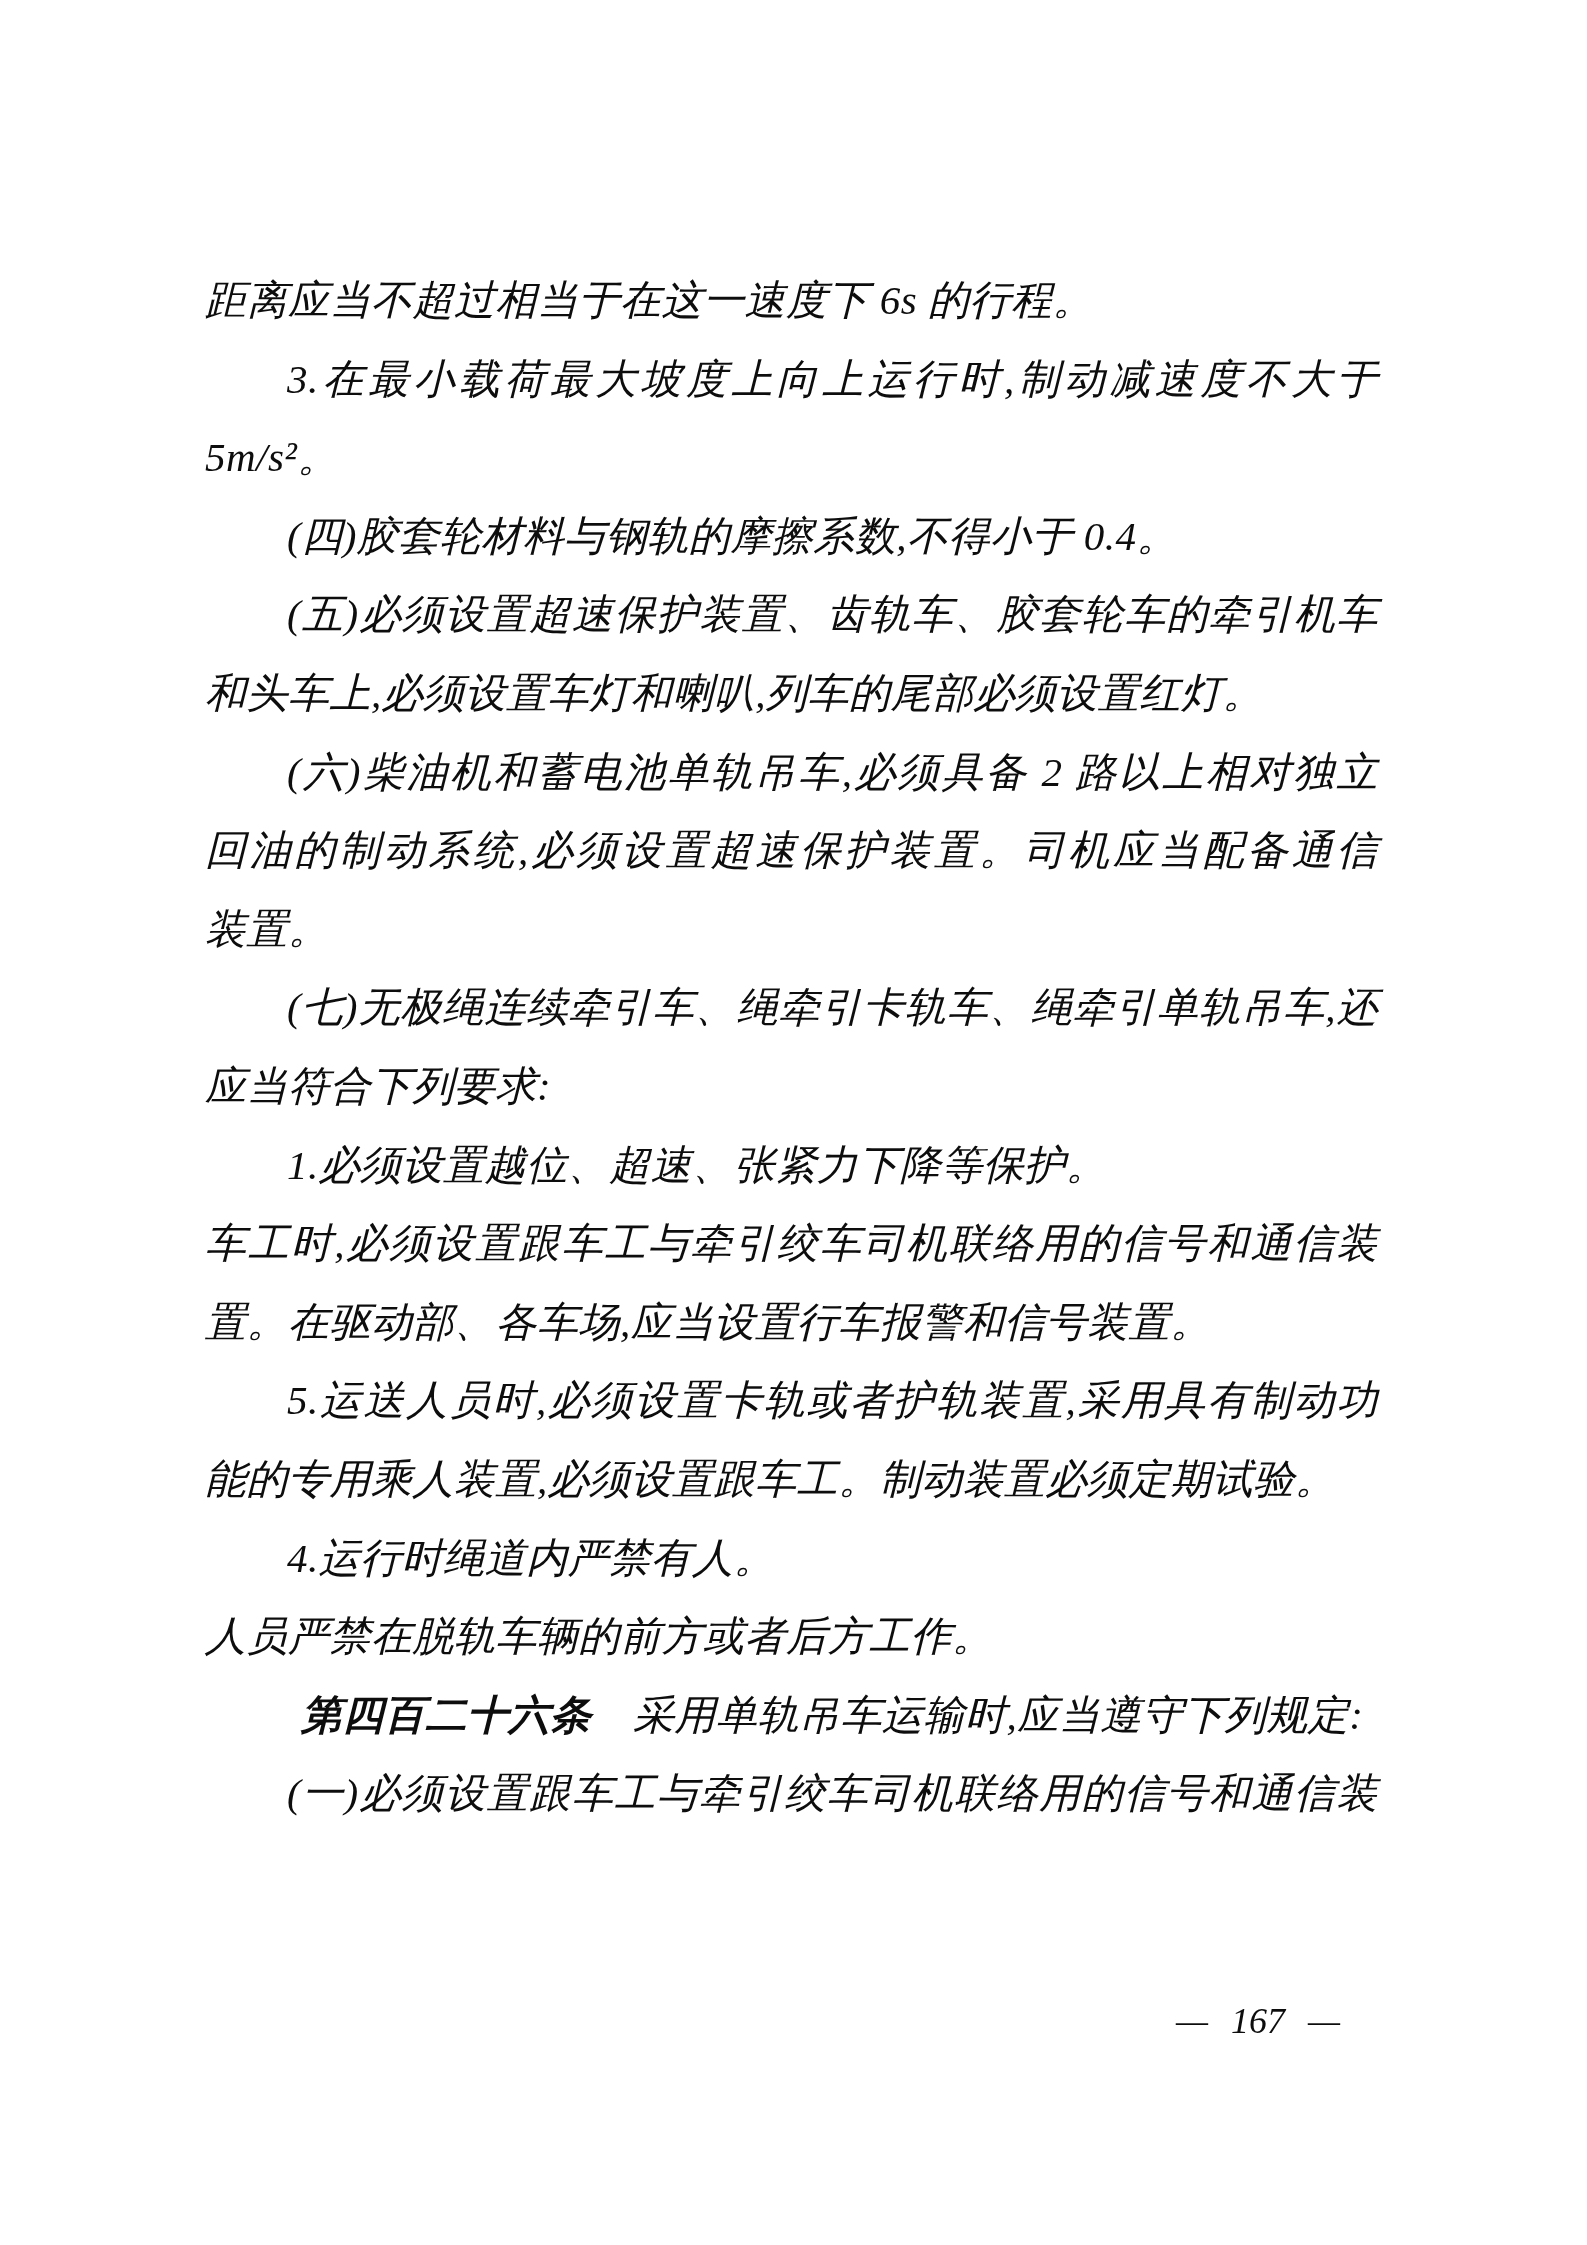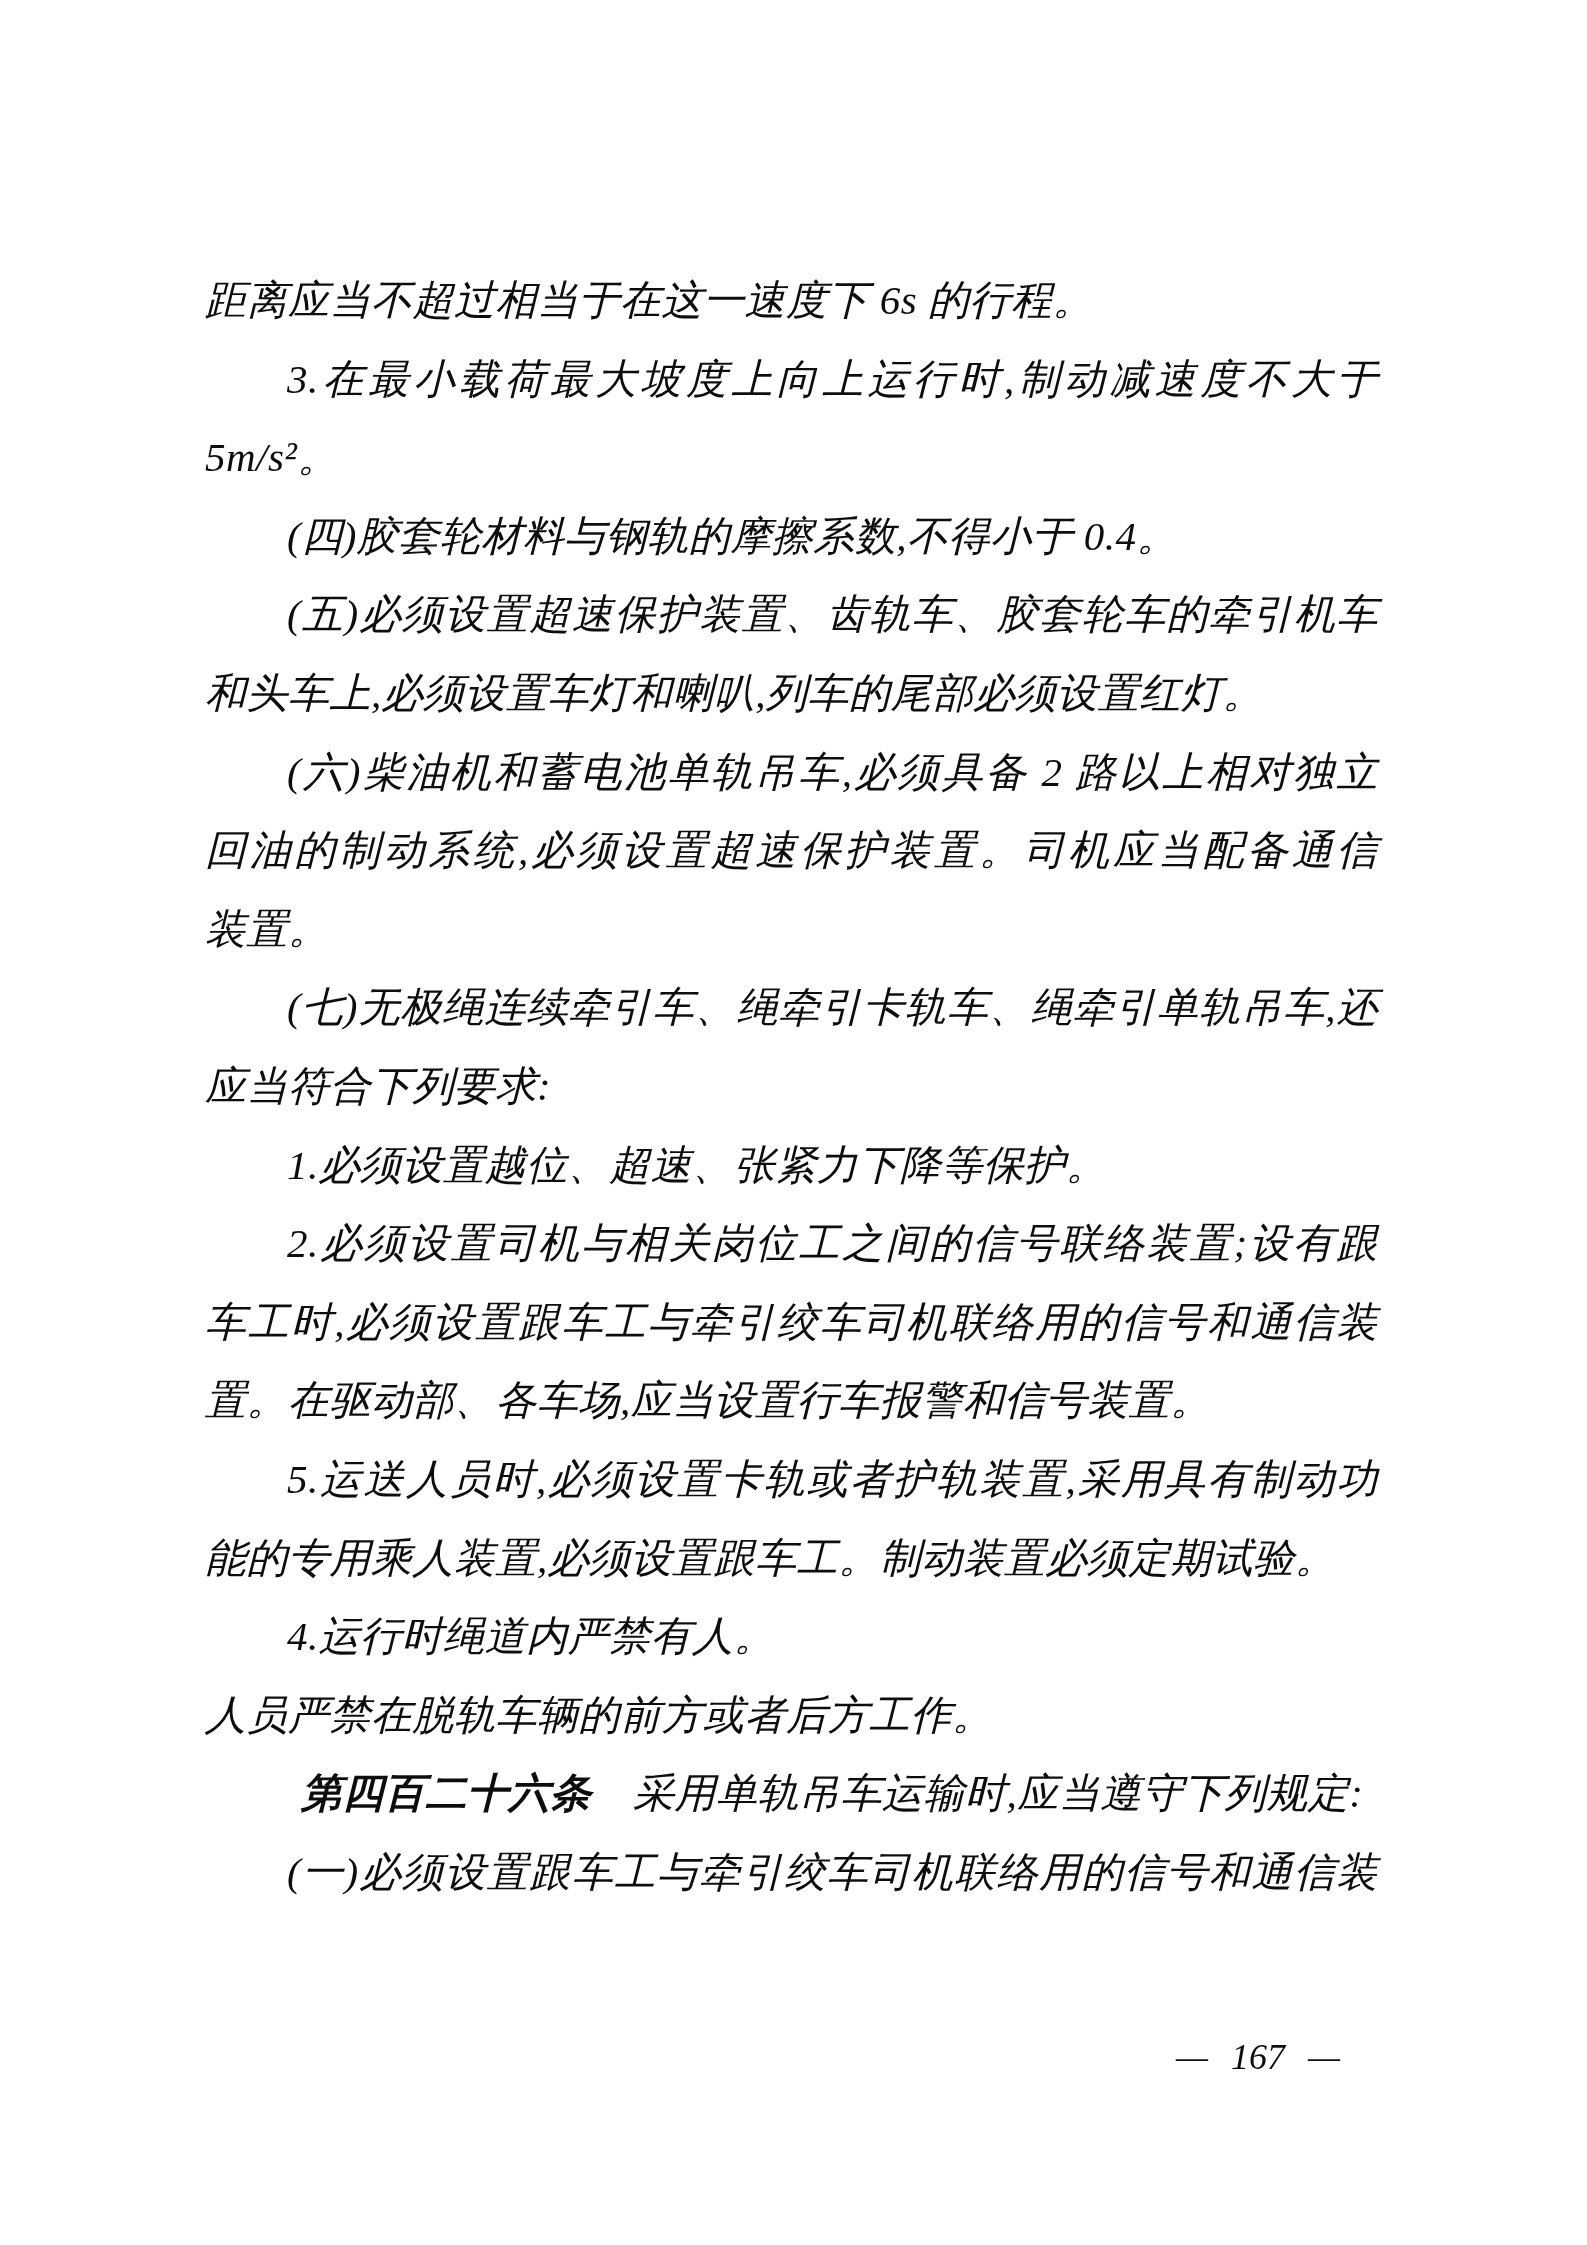--- a/index.html
+++ b/index.html
@@ -47,41 +47,39 @@
   }
   .page-number {
     position: absolute;
     top: 1999px;
     right: 247px;
     height: 44px;
     line-height: 44px;
     font-size: 36px;
     word-spacing: 14px;
     color: #0d0d0d;
-    margin-top: 36px;
   }
 </style>
 </head>
 <body>
 
 <div class="page">
   <div class="text-block">
     <div class="line">距离应当不超过相当于在这一速度下 6s 的行程。</div>
     <div class="line indent justify">3.在最小载荷最大坡度上向上运行时,制动减速度不大于</div>
     <div class="line">5m/s²。</div>
     <div class="line indent">(四)胶套轮材料与钢轨的摩擦系数,不得小于 0.4。</div>
     <div class="line indent justify">(五)必须设置超速保护装置、齿轨车、胶套轮车的牵引机车</div>
     <div class="line">和头车上,必须设置车灯和喇叭,列车的尾部必须设置红灯。</div>
     <div class="line indent justify">(六)柴油机和蓄电池单轨吊车,必须具备 2 路以上相对独立</div>
     <div class="line justify">回油的制动系统,必须设置超速保护装置。司机应当配备通信</div>
     <div class="line">装置。</div>
     <div class="line indent justify">(七)无极绳连续牵引车、绳牵引卡轨车、绳牵引单轨吊车,还</div>
     <div class="line">应当符合下列要求:</div>
     <div class="line indent">1.必须设置越位、超速、张紧力下降等保护。</div>
-    <div class="line indent justify">2.必须设置司机与相关岗位工之间的信号联络装置;设有跟</div>
     <div class="line justify">车工时,必须设置跟车工与牵引绞车司机联络用的信号和通信装</div>
     <div class="line">置。在驱动部、各车场,应当设置行车报警和信号装置。</div>
     <div class="line indent justify">5.运送人员时,必须设置卡轨或者护轨装置,采用具有制动功</div>
     <div class="line">能的专用乘人装置,必须设置跟车工。制动装置必须定期试验。</div>
     <div class="line indent">4.运行时绳道内严禁有人。</div>
     <div class="line">人员严禁在脱轨车辆的前方或者后方工作。</div>
     <div class="line indent">
       <span class="article-no">第四百二十六条</span><span>　采用单轨吊车运输时,应当遵守下列规定:</span>
     </div>
     <div class="line indent justify">(一)必须设置跟车工与牵引绞车司机联络用的信号和通信装</div>

